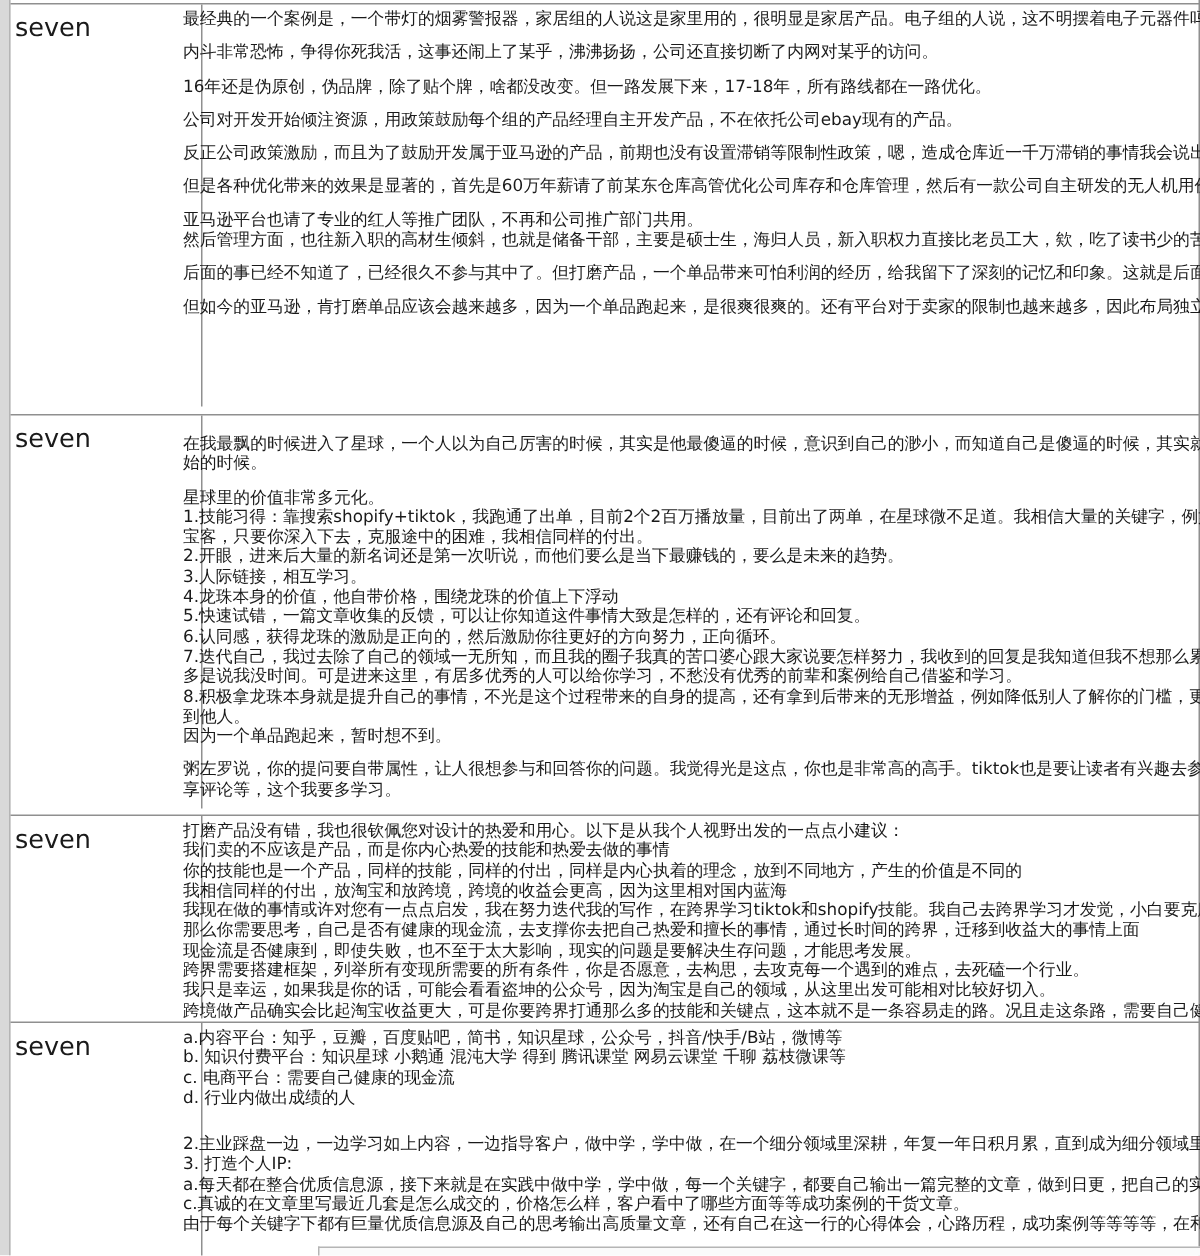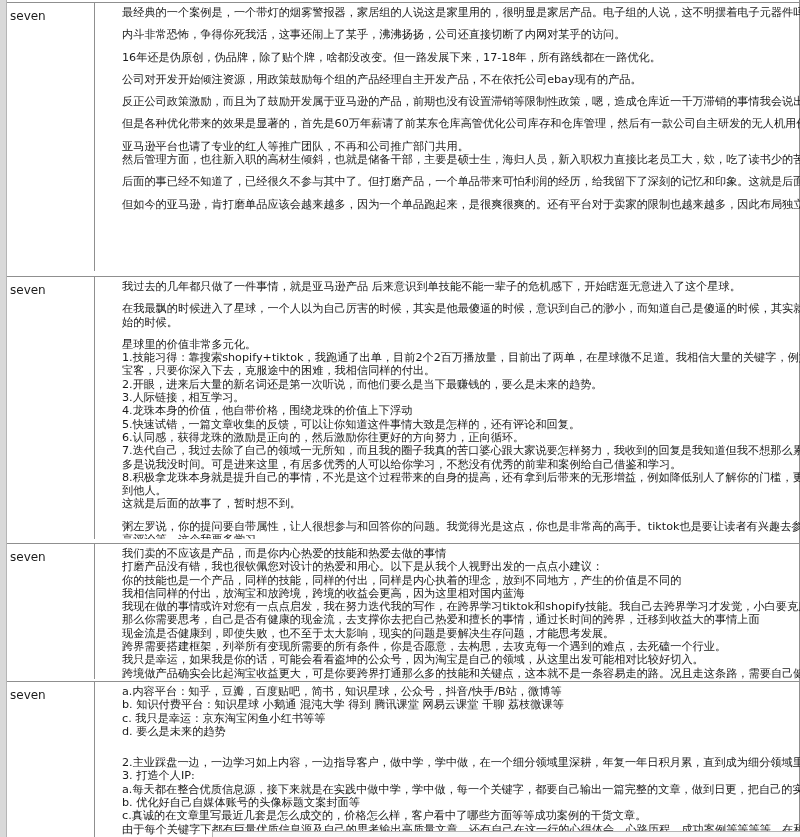--- a/index.html
+++ b/index.html
@@ -15,23 +15,23 @@
     background: #d9d9d9; border-right: 1px solid #b5b5b5;
   }
   .sheet {
     position: absolute; left: 7px; top: 0; width: 793px;
   }
   .row {
     position: absolute; left: 0; width: 793px;
     border-top: 1px solid #8f8f8f;
   }
   .cell-name {
-    position: absolute; left: 0; top: 0; width: 88px; height: 100%;
+    position: absolute; left: 0; top: 0; width: 128px; height: 100%;
     border-right: 1px solid #8f8f8f;
-    font-size: 12px; padding: 6px 0 0 3px; box-sizing: border-box;
+    font-size: 17px; padding: 6px 0 0 3px; box-sizing: border-box;
   }
   .cell-text {
     position: absolute; left: 111px; top: 0; right: 0; height: 100%;
     padding: 3px 0 0 4px; box-sizing: border-box;
     font-size: 11.2px; line-height: 13.3px; white-space: nowrap; overflow: hidden;
   }
   .line { display: block; height: 13.3px; }
   .gap { display: block; height: 9px; }
   .bottom-box {
     position: absolute; left: 212px; top: 831px; width: 588px; height: 10px;
@@ -69,73 +69,71 @@
         <span class="gap"></span>
         <span class="line">后面的事已经不知道了，已经很久不参与其中了。但打磨产品，一个单品带来可怕利润的经历，给我留下了深刻的记忆和印象。这就是后面的故事了。</span>
         <span class="gap"></span>
         <span class="line">但如今的亚马逊，肯打磨单品应该会越来越多，因为一个单品跑起来，是很爽很爽的。还有平台对于卖家的限制也越来越多，因此布局独立站，分摊风险</span>
       </div>
   </div>
 
   <div class="row" style="top:276px;height:262px;">
     <div class="cell-name">seven</div>
     <div class="cell-text" id="r1">
-        <span class="line">我过去的几年都只做了一件事情，就是亚马逊产品 后来意识到单技能不能一辈子的危机感下，开始瞎逛无意进入了这个星球。</span>
         <span class="gap"></span>
         <span class="line">在我最飘的时候进入了星球，一个人以为自己厉害的时候，其实是他最傻逼的时候，意识到自己的渺小，而知道自己是傻逼的时候，其实就是成长开</span>
         <span class="line">始的时候。</span>
         <span class="gap"></span>
         <span class="line">星球里的价值非常多元化。</span>
         <span class="line">1.技能习得：靠搜索shopify+tiktok，我跑通了出单，目前2个2百万播放量，目前出了两单，在星球微不足道。我相信大量的关键字，例如知乎，淘</span>
         <span class="line">宝客，只要你深入下去，克服途中的困难，我相信同样的付出。</span>
         <span class="line">2.开眼，进来后大量的新名词还是第一次听说，而他们要么是当下最赚钱的，要么是未来的趋势。</span>
         <span class="line">3.人际链接，相互学习。</span>
         <span class="line">4.龙珠本身的价值，他自带价格，围绕龙珠的价值上下浮动</span>
         <span class="line">5.快速试错，一篇文章收集的反馈，可以让你知道这件事情大致是怎样的，还有评论和回复。</span>
         <span class="line">6.认同感，获得龙珠的激励是正向的，然后激励你往更好的方向努力，正向循环。</span>
         <span class="line">7.迭代自己，我过去除了自己的领域一无所知，而且我的圈子我真的苦口婆心跟大家说要怎样努力，我收到的回复是我知道但我不想那么累，还有很</span>
         <span class="line">多是说我没时间。可是进来这里，有居多优秀的人可以给你学习，不愁没有优秀的前辈和案例给自己借鉴和学习。</span>
         <span class="line">8.积极拿龙珠本身就是提升自己的事情，不光是这个过程带来的自身的提高，还有拿到后带来的无形增益，例如降低别人了解你的门槛，更容易链接</span>
         <span class="line">到他人。</span>
-        <span class="line">这就是后面的故事了，暂时想不到。</span>
+        <span class="line">因为一个单品跑起来，暂时想不到。</span>
         <span class="gap"></span>
         <span class="line">粥左罗说，你的提问要自带属性，让人很想参与和回答你的问题。我觉得光是这点，你也是非常高的高手。tiktok也是要让读者有兴趣去参与点赞分</span>
         <span class="line">享评论等，这个我要多学习。</span>
       </div>
   </div>
 
   <div class="row" style="top:543px;height:135px;">
     <div class="cell-name">seven</div>
     <div class="cell-text" id="r2">
+        <span class="line">打磨产品没有错，我也很钦佩您对设计的热爱和用心。以下是从我个人视野出发的一点点小建议：</span>
         <span class="line">我们卖的不应该是产品，而是你内心热爱的技能和热爱去做的事情</span>
-        <span class="line">打磨产品没有错，我也很钦佩您对设计的热爱和用心。以下是从我个人视野出发的一点点小建议：</span>
         <span class="line">你的技能也是一个产品，同样的技能，同样的付出，同样是内心执着的理念，放到不同地方，产生的价值是不同的</span>
         <span class="line">我相信同样的付出，放淘宝和放跨境，跨境的收益会更高，因为这里相对国内蓝海</span>
         <span class="line">我现在做的事情或许对您有一点点启发，我在努力迭代我的写作，在跨界学习tiktok和shopify技能。我自己去跨界学习才发觉，小白要克服的困难，是</span>
         <span class="line">那么你需要思考，自己是否有健康的现金流，去支撑你去把自己热爱和擅长的事情，通过长时间的跨界，迁移到收益大的事情上面</span>
         <span class="line">现金流是否健康到，即使失败，也不至于太大影响，现实的问题是要解决生存问题，才能思考发展。</span>
         <span class="line">跨界需要搭建框架，列举所有变现所需要的所有条件，你是否愿意，去构思，去攻克每一个遇到的难点，去死磕一个行业。</span>
         <span class="line">我只是幸运，如果我是你的话，可能会看看盗坤的公众号，因为淘宝是自己的领域，从这里出发可能相对比较好切入。</span>
         <span class="line">跨境做产品确实会比起淘宝收益更大，可是你要跨界打通那么多的技能和关键点，这本就不是一条容易走的路。况且走这条路，需要自己健康的现金流</span>
       </div>
   </div>
 
   <div class="row" style="top:681px;height:160px;">
     <div class="cell-name">seven</div>
     <div class="cell-text" id="r3">
         <span class="line">a.内容平台：知乎，豆瓣，百度贴吧，简书，知识星球，公众号，抖音/快手/B站，微博等</span>
         <span class="line">b. 知识付费平台：知识星球 小鹅通 混沌大学 得到 腾讯课堂 网易云课堂 千聊 荔枝微课等</span>
-        <span class="line">c. 我只是幸运：京东淘宝闲鱼小红书等等</span>
-        <span class="line">d. 要么是未来的趋势</span>
+        <span class="line">c. 电商平台：需要自己健康的现金流</span>
+        <span class="line">d. 行业内做出成绩的人</span>
         <span class="gap"></span>
         <span class="gap"></span>
         <span class="line">2.主业踩盘一边，一边学习如上内容，一边指导客户，做中学，学中做，在一个细分领域里深耕，年复一年日积月累，直到成为细分领域里的一个专家</span>
         <span class="line">3. 打造个人IP:</span>
         <span class="line">a.每天都在整合优质信息源，接下来就是在实践中做中学，学中做，每一个关键字，都要自己输出一篇完整的文章，做到日更，把自己的实践，途中的</span>
-        <span class="line">b. 优化好自己自媒体账号的头像标题文案封面等</span>
         <span class="line">c.真诚的在文章里写最近几套是怎么成交的，价格怎么样，客户看中了哪些方面等等成功案例的干货文章。</span>
         <span class="line">由于每个关键字下都有巨量优质信息源及自己的思考输出高质量文章，还有自己在这一行的心得体会，心路历程，成功案例等等等等，在和客户交流的</span>
       </div>
   </div>
 
 </div>
 
 <div class="bottom-box"></div>
 
 </body></html>

